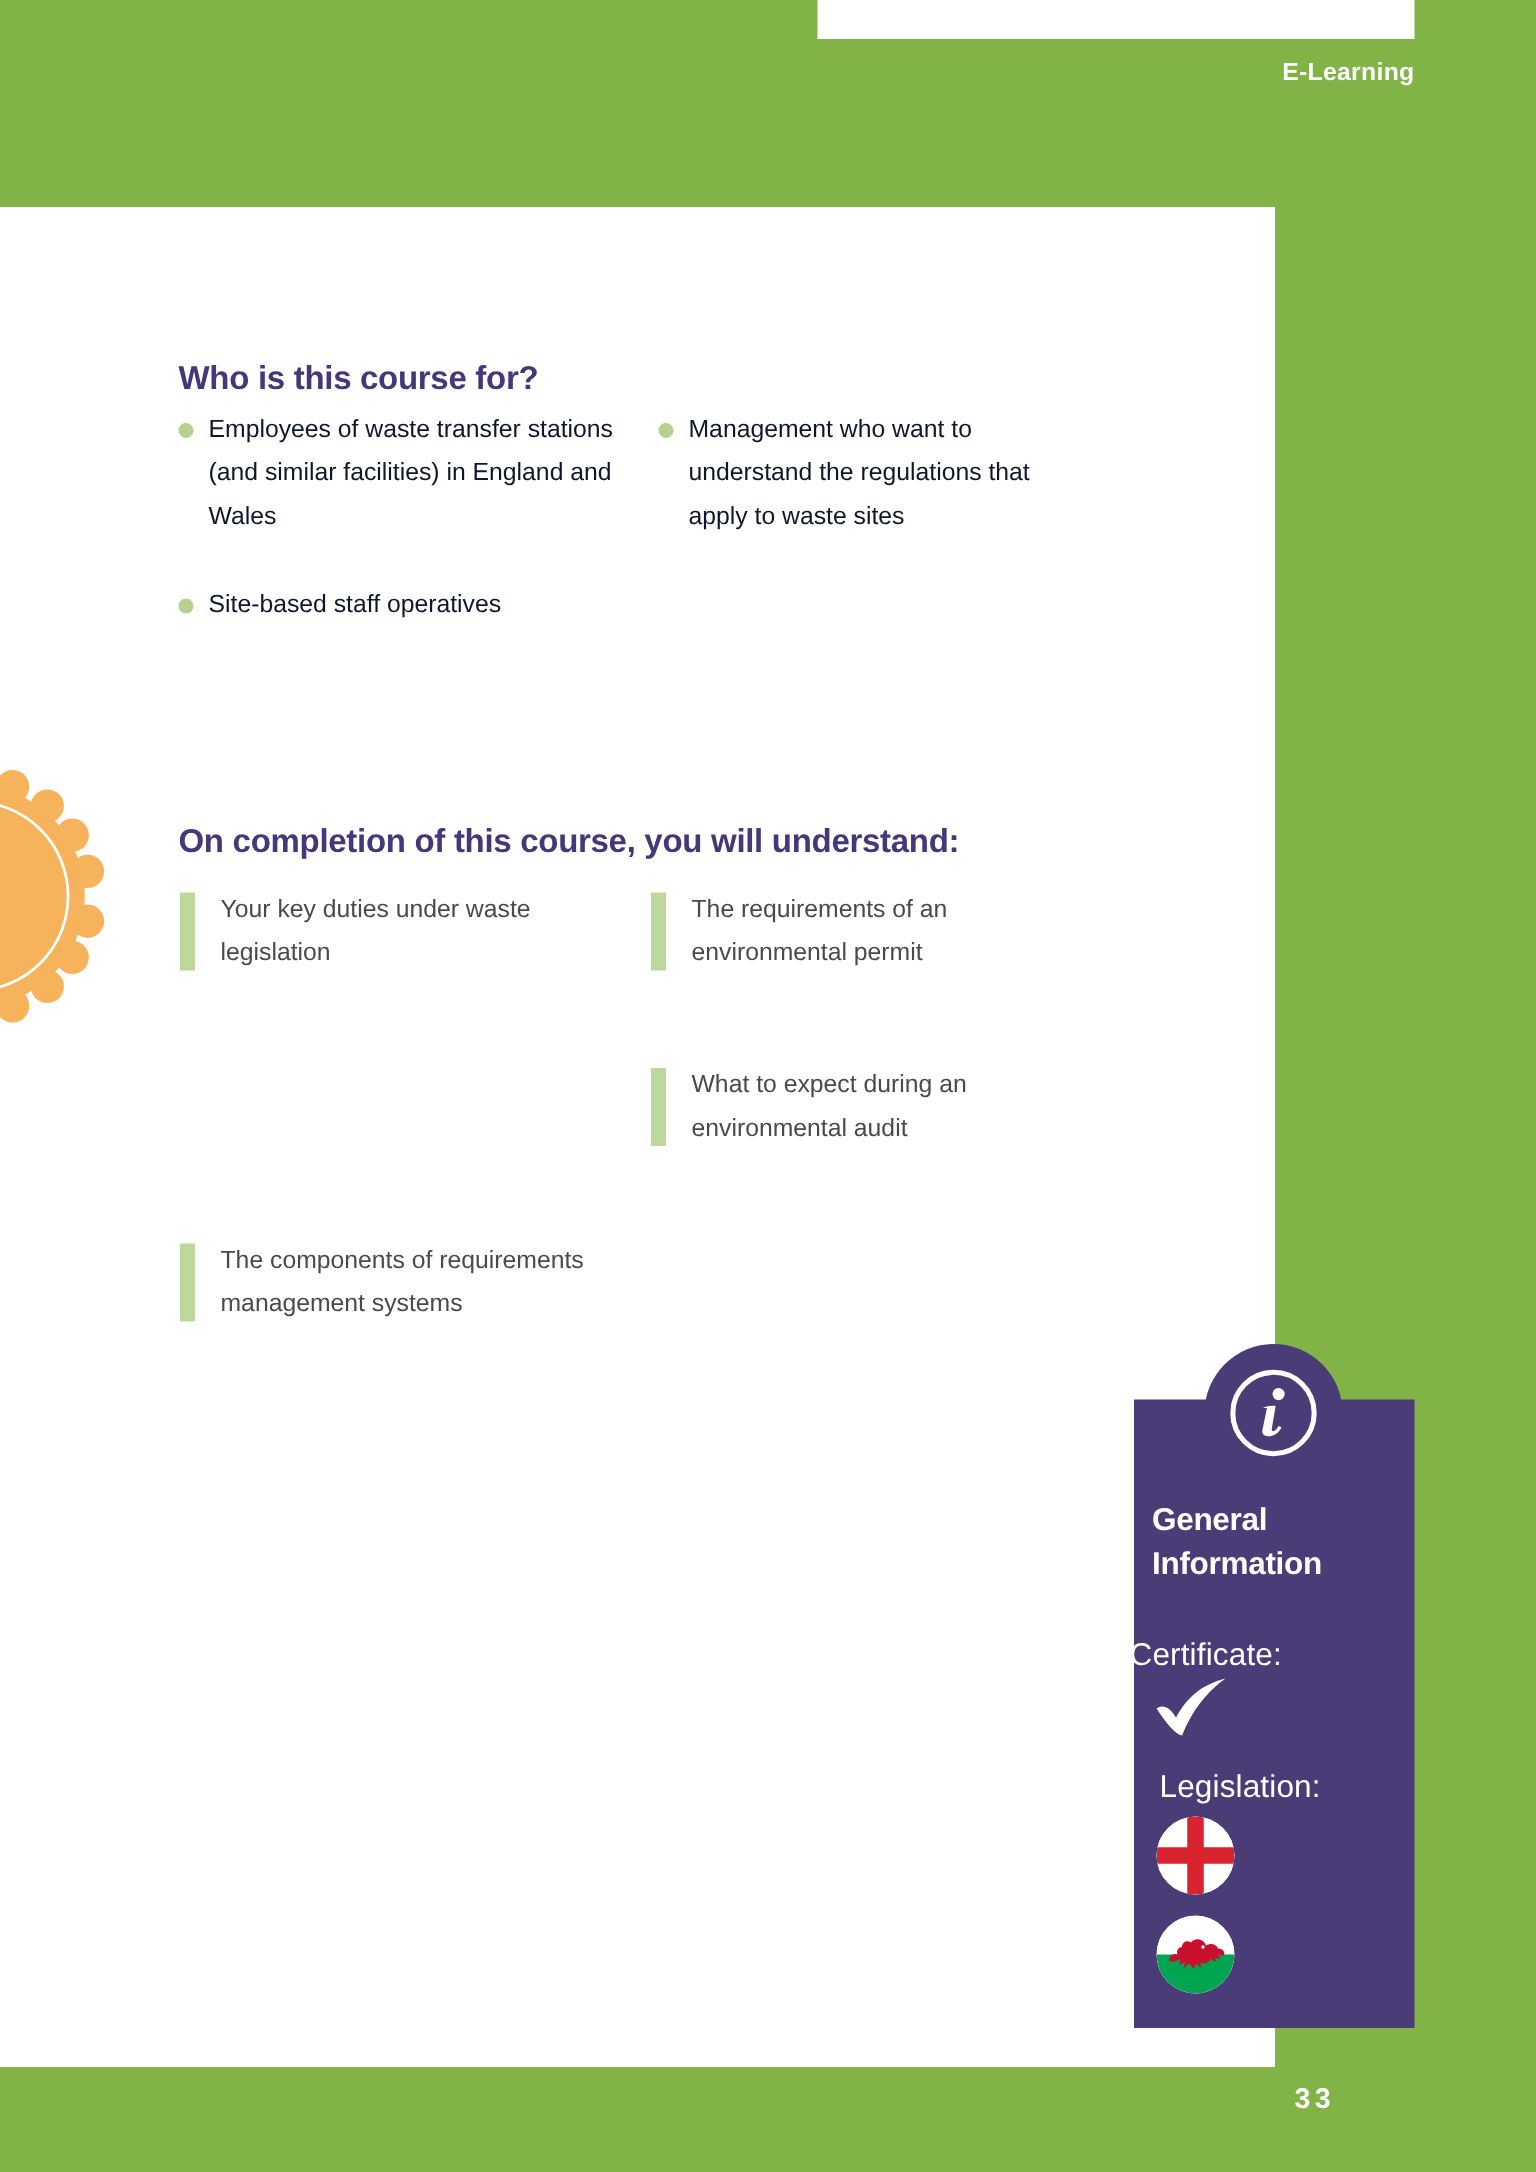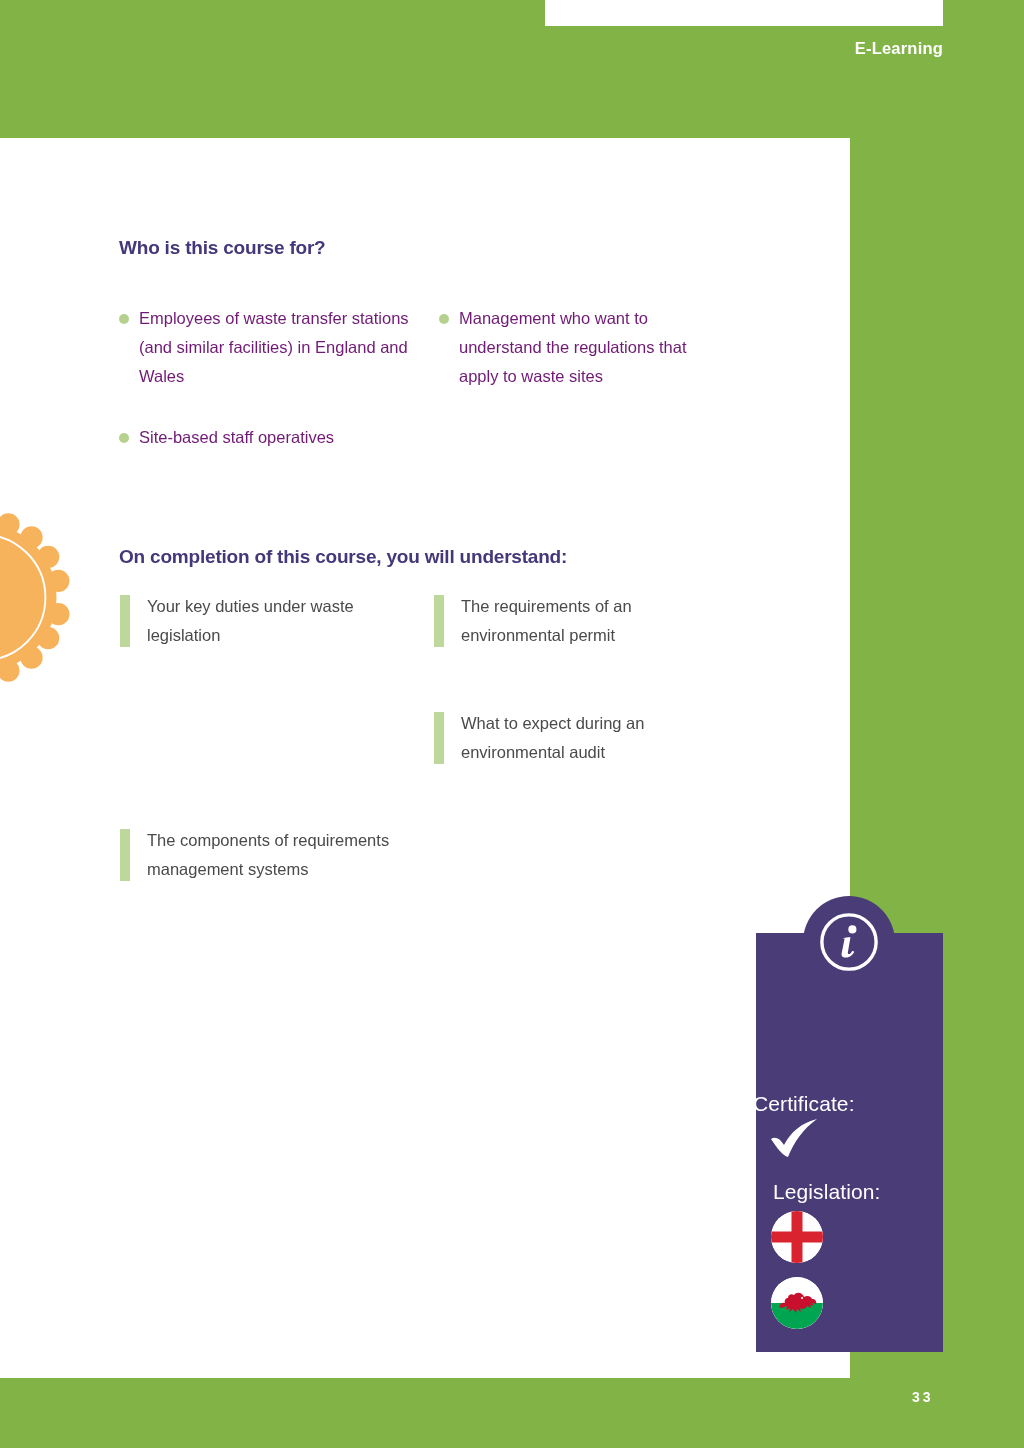--- a/index.html
+++ b/index.html
@@ -48,24 +48,24 @@
     position: absolute;
     left: 0;
     top: 138px;
     width: 850px;
     height: 1240px;
     background: #ffffff;
   }
 
   .page-number {
     position: absolute;
-    left: 912px;
+    left: 863px;
     top: 1390px;
     color: #ffffff;
-    font-size: 14px;
+    font-size: 19px;
     font-weight: 700;
     letter-spacing: 3px;
     line-height: 1;
   }
 
   
   .rosette {
     position: absolute;
     left: -110px;
     top: 505px;
@@ -73,21 +73,21 @@
     height: 185px;
     pointer-events: none;
   }
 
   
   .heading {
     position: absolute;
     left: 119px;
     color: #44377a;
     font-weight: 700;
-    font-size: 19px;
+    font-size: 22px;
     letter-spacing: -0.2px;
     line-height: 1.15;
     white-space: nowrap;
   }
   .heading-audience { top: 221px; }
   .heading-outcomes { top: 530px; }
 
   
   .audience {
     position: absolute;
@@ -100,24 +100,23 @@
     top: 0;
     width: 290px;
   }
   .aud-col-left  { left: 0px; }
   .aud-col-right { left: 320px; }
 
   .aud-item {
     position: relative;
     padding-left: 20px;
     margin-bottom: 30px;
-    color: #701a75;
+    color: #0f172a;
     font-size: 16.5px;
     line-height: 29px;
-    margin-top: 32px;
   }
   .aud-item .dot {
     position: absolute;
     left: 0;
     top: 10px;
     width: 10px;
     height: 10px;
     border-radius: 50%;
     background: #b6d18e;
   }
@@ -313,20 +312,21 @@
 
   <div class="info-bump"></div>
   <div class="info-box"></div>
 
   <svg class="info-icon" viewBox="0 0 64 64">
     <circle cx="32" cy="32" r="28" fill="none" stroke="#ffffff" stroke-width="3.5"></circle>
     <circle cx="35.5" cy="19" r="4.2" fill="#ffffff"></circle>
     <path d="M33.5 27 C27 27 25 28.5 25 28.5 L27.5 28.5 L24.5 43 C23.6 47 26 48 29 48 C33 48 36 45 37.5 42 L35.5 41 C34.5 43 33 44.5 31.8 44.5 C30.9 44.5 30.6 43.8 30.9 42.4 Z" fill="#ffffff"></path>
   </svg>
 
+  <div class="info-title">General Information</div>
 
   <div class="info-sub info-sub-cert">Certificate:</div>
 
   <svg class="check-mark" viewBox="0 0 54 42">
     <path d="M2 21 C6 18 11 20 15 27 C22 14 32 5 48 1 C34 11 25 24 19 39 C14 38 8 30 2 21 Z" fill="#ffffff"></path>
   </svg>
 
   <div class="info-sub info-sub-legis">Legislation:</div>
 
   <div class="flag flag-england">

